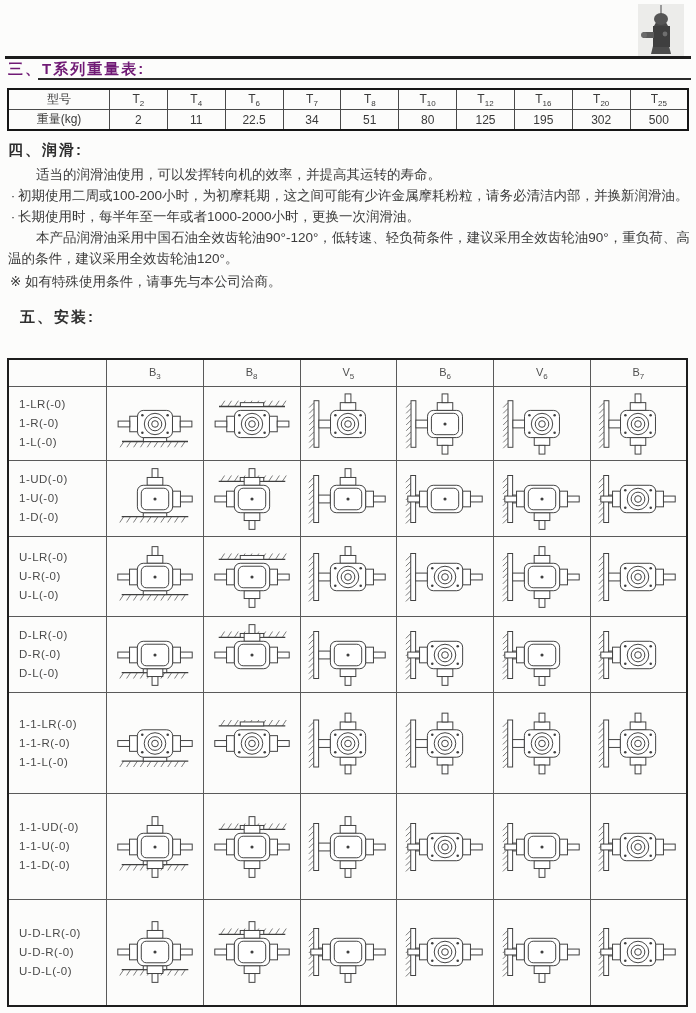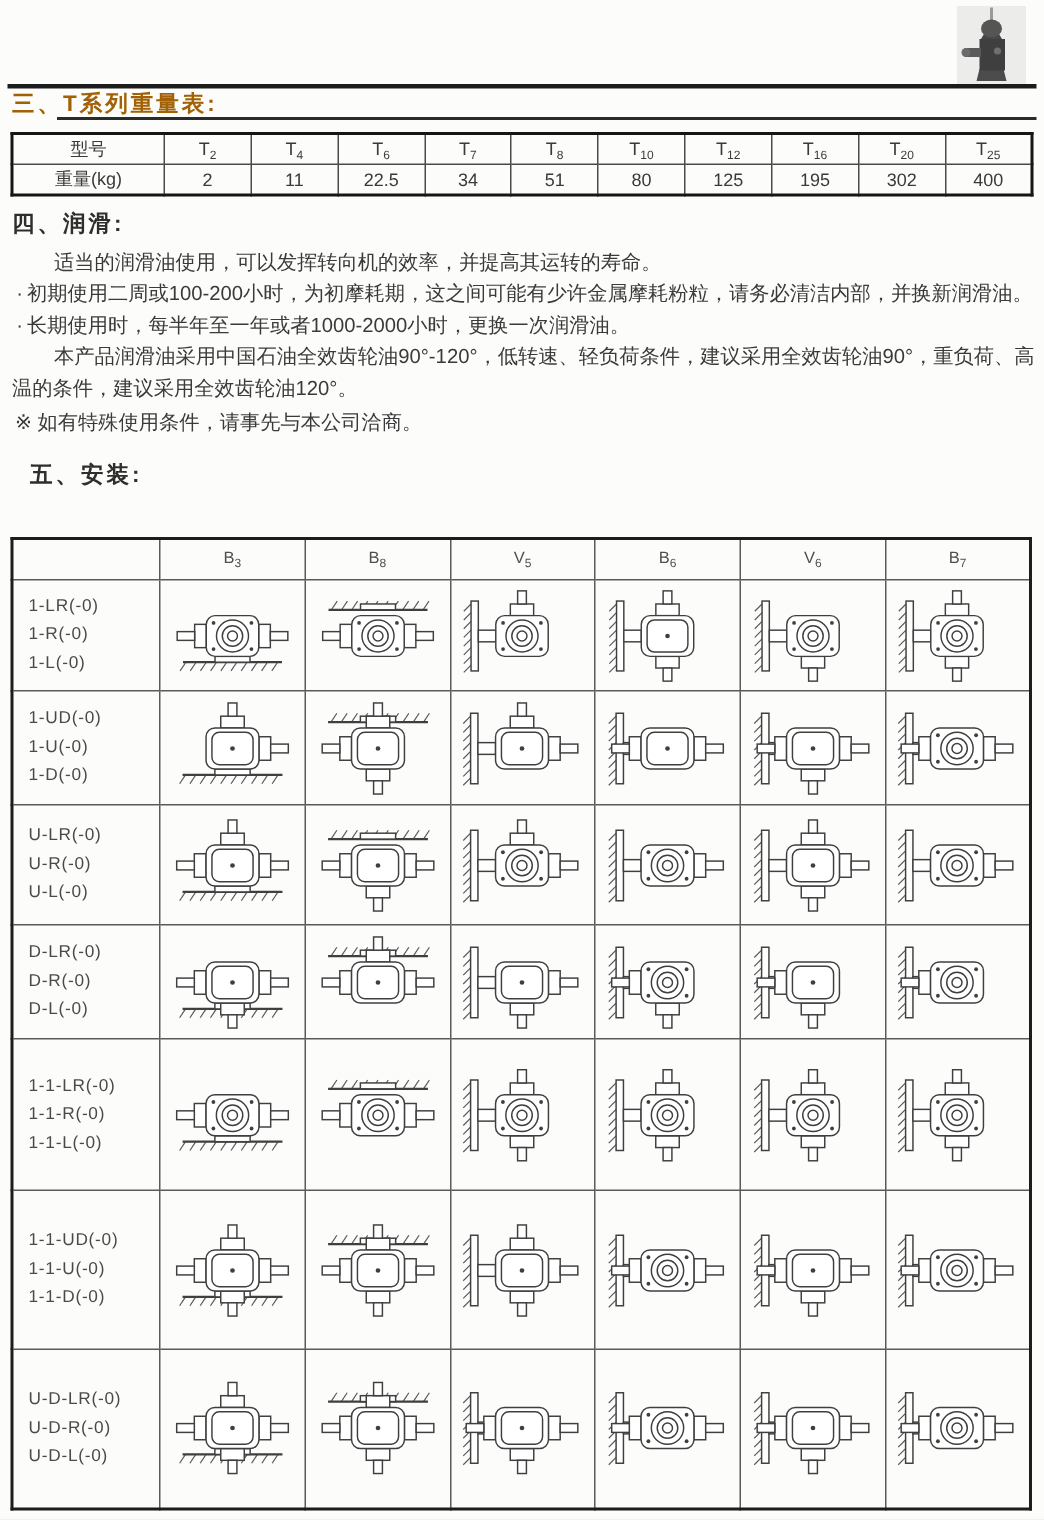--- a/index.html
+++ b/index.html
@@ -4,21 +4,21 @@
 <style>
   html,body{margin:0;padding:0;background:#e9e9e9;}
   .page{
     position:relative;width:696px;height:1013px;margin:0 auto;
     background:#fcfcfb;color:#3d3d3d;overflow:hidden;
     font-family:"Liberation Sans","DejaVu Sans",sans-serif;
   }
   
   .logo{position:absolute;top:4px;right:12px;width:46px;height:54px;}
   .top-rule{position:absolute;left:5px;top:56px;width:686px;height:3px;background:#1c1c1c;}
-  .sec3-title{position:absolute;left:8px;top:60px;font-size:15px;font-weight:bold;letter-spacing:2px;color:#a16207;}
+  .sec3-title{position:absolute;left:8px;top:60px;font-size:15px;font-weight:bold;letter-spacing:2px;color:#701a75;}
   .title-underline{position:absolute;left:38px;top:78px;width:653px;height:2px;background:#2b2b2b;}
 
   
   table{border-collapse:collapse;}
   .wtable{position:absolute;left:7px;top:88px;width:682px;table-layout:fixed;
     border:2px solid #161616;font-size:12px;color:#3a3a3a;}
   .wtable td,.wtable th{border:1px solid #4a4a4a;text-align:center;height:19px;
     font-weight:normal;padding:0;}
   .wtable .lab{width:100px;}
   sub.s{font-size:8px;vertical-align:-3px;}
@@ -85,21 +85,21 @@
           <td class="lab">重量(kg)</td>
           <td>2</td>
           <td>11</td>
           <td>22.5</td>
           <td>34</td>
           <td>51</td>
           <td>80</td>
           <td>125</td>
           <td>195</td>
           <td>302</td>
-          <td>400</td>
+          <td>500</td>
         </tr>
       </tbody>
   </table>
 
   <div class="sec4">
     <div class="sec-head">四、润滑:</div>
     <p class="indent">适当的润滑油使用，可以发挥转向机的效率，并提高其运转的寿命。</p>
     <div id="bullets">
         <div class="bullet-line">
           <span class="mark">·</span>

